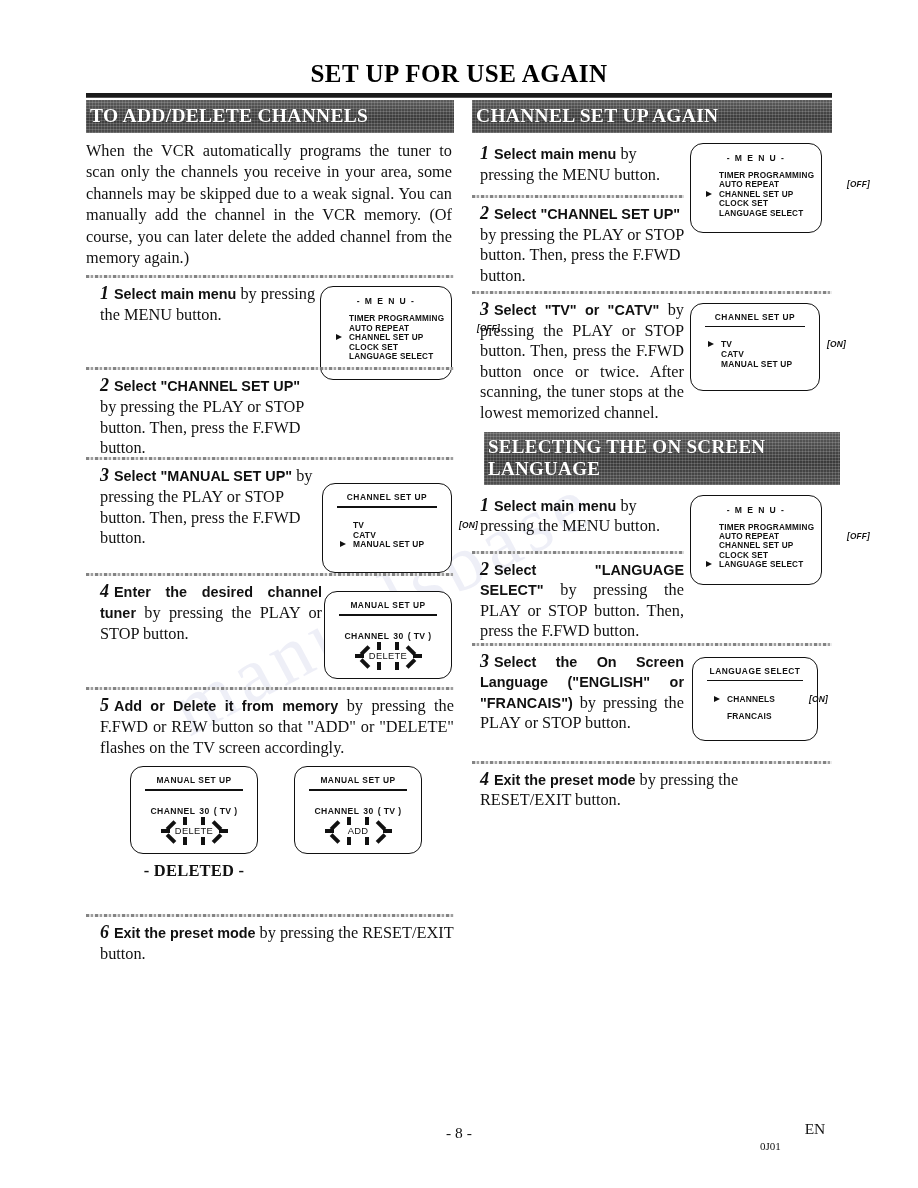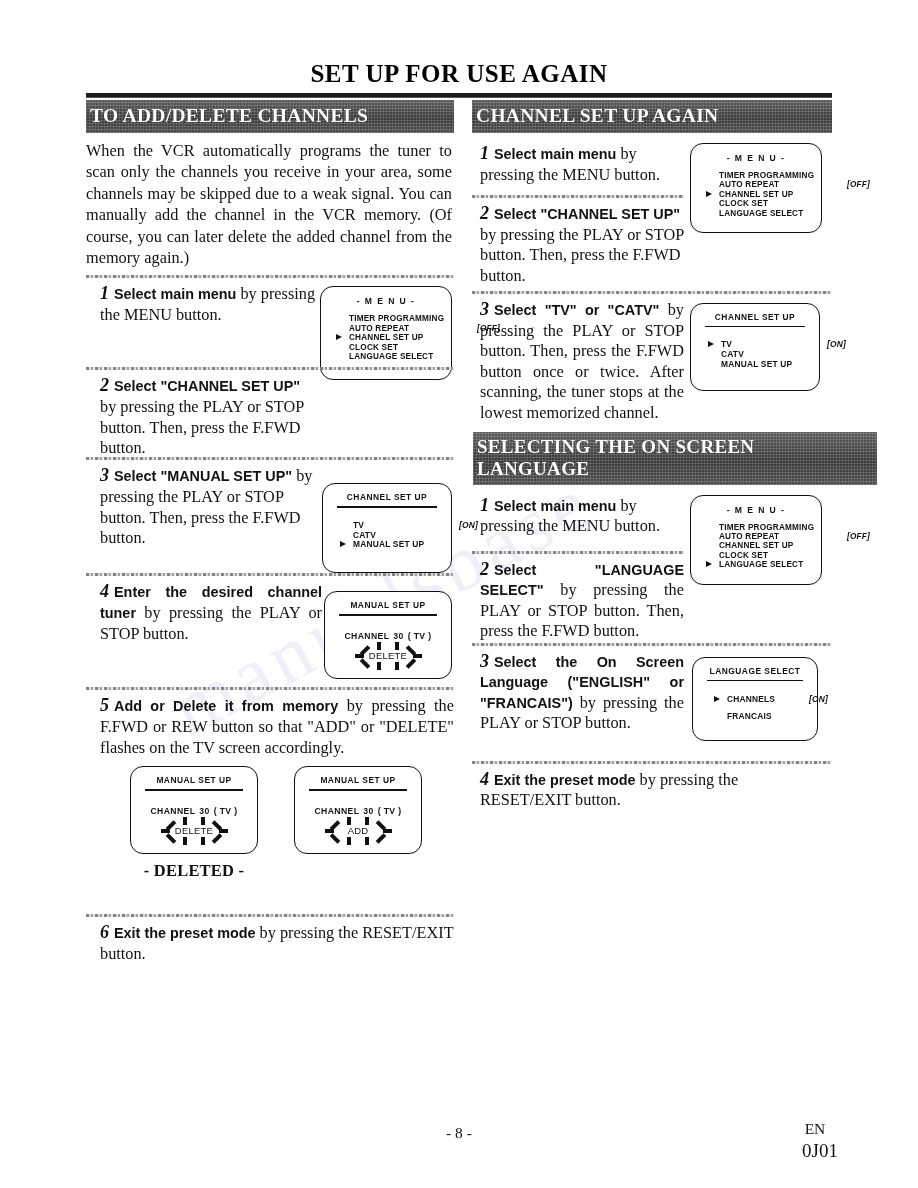--- a/index.html
+++ b/index.html
@@ -56,21 +56,21 @@
     font-size:19.5px;
     line-height:22px;
     padding:5px 4px 6px 4px;
     box-sizing:border-box;
     letter-spacing:.3px;
     text-shadow:0 0 1px rgba(0,0,0,.6);
   }
   .band.two-line{font-size:19px;line-height:22px;padding:4px 4px 5px 4px;}
   .band-left{width:368px;height:33px;}
   .band-right{width:360px;height:33px;margin-left:8px;}
-  .band-lang{width:404px;height:53px;margin-left:9px;}
+  .band-lang{width:356px;height:53px;margin-left:20px;}
 
   
   .intro{
     font-size:16.3px;
     line-height:21.4px;
     text-align:justify;
     margin:7px 0 0 0;
     padding:0 2px 0 0;
     font-family:"Liberation Serif", serif;
   }
@@ -189,22 +189,22 @@
   
   .foot-page{
     position:absolute;left:0;top:1124px;width:918px;text-align:center;
     font-family:"Liberation Serif", serif;font-size:15.5px;
   }
   .foot-en{
     position:absolute;left:760px;top:1120px;width:110px;text-align:center;
     font-family:"Liberation Serif", serif;font-size:15.5px;line-height:18px;
   }
   .foot-code{
-    position:absolute;left:728px;top:1140px;width:110px;text-align:right;
-    font-family:"Liberation Serif", serif;font-size:19px;
+    position:absolute;left:760px;top:1140px;width:110px;text-align:left;
+    font-family:"Liberation Serif", serif;font-size:11px;
   }
 
   
   .wm{
     position:absolute;left:150px;top:560px;
     font-family:"Liberation Serif", serif;
     font-size:78px;color:rgba(120,130,190,.13);
     transform:rotate(-28deg);
     letter-spacing:6px;
     pointer-events:none;

